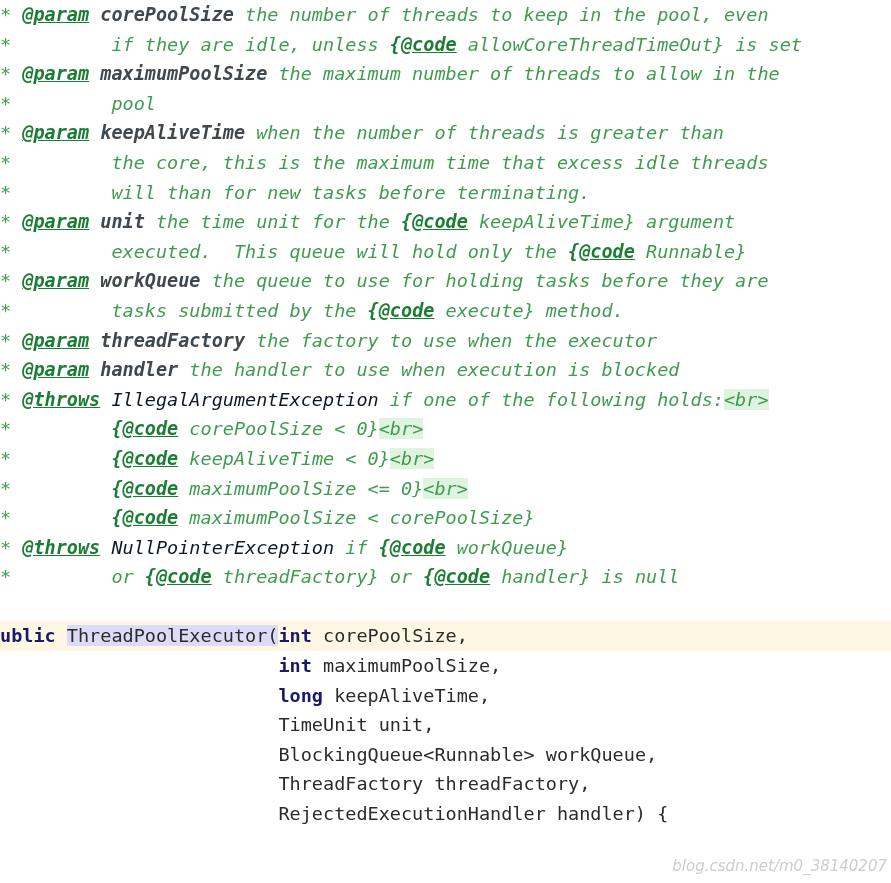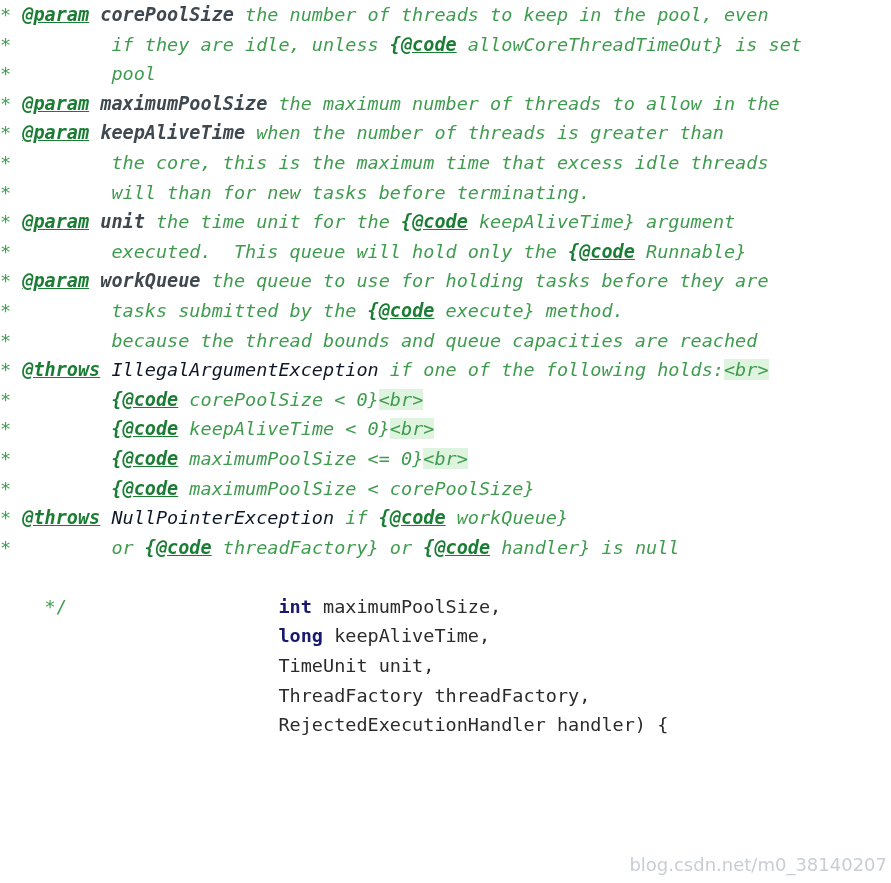--- a/index.html
+++ b/index.html
@@ -107,61 +107,65 @@
   .tok-punc {
     color: #2b2b2b;
   }
 
   
   #watermark {
     position: absolute;
     right: 4px;
     bottom: 8px;
     font-family: "DejaVu Sans", sans-serif;
-    font-size: 18px;
+    font-size: 15px;
     color: #c9cdd4;
     letter-spacing: 0px;
     pointer-events: none;
     user-select: none;
+    font-style: italic;
   }
 </style>
 </head>
 <body>
 
 <div id="editor">
 
   <div id="doc-block">
       <div class="line doc"><span class="tok-star">*</span><span class="tok-star"> </span><span class="tok-tag">@param</span><span class="tok-desc"> </span><span class="tok-pname">corePoolSize</span><span class="tok-desc"> the number of threads to keep in the pool, even</span></div>
       <div class="line doc"><span class="tok-star">*</span><span class="tok-star"> </span><span class="tok-desc">        </span><span class="tok-desc">if they are idle, unless </span><span class="tok-codeopen">{<span class="at">@code</span></span><span class="tok-codebody"> allowCoreThreadTimeOut}</span><span class="tok-desc"> is set</span></div>
+      <div class="line doc"><span class="tok-star">*</span><span class="tok-star"> </span><span class="tok-tag">@param</span><span class="tok-desc"> </span><span class="tok-pname">maximumPoolSize</span><span class="tok-desc"> the maximum number of threads to allow in the</span></div>
       <div class="line doc"><span class="tok-star">*</span><span class="tok-star"> </span><span class="tok-desc">        </span><span class="tok-desc">pool</span></div>
-      <div class="line doc"><span class="tok-star">*</span><span class="tok-star"> </span><span class="tok-tag">@param</span><span class="tok-desc"> </span><span class="tok-pname">maximumPoolSize</span><span class="tok-desc"> the maximum number of threads to allow in the</span></div>
       <div class="line doc"><span class="tok-star">*</span><span class="tok-star"> </span><span class="tok-tag">@param</span><span class="tok-desc"> </span><span class="tok-pname">keepAliveTime</span><span class="tok-desc"> when the number of threads is greater than</span></div>
       <div class="line doc"><span class="tok-star">*</span><span class="tok-star"> </span><span class="tok-desc">        </span><span class="tok-desc">the core, this is the maximum time that excess idle threads</span></div>
       <div class="line doc"><span class="tok-star">*</span><span class="tok-star"> </span><span class="tok-desc">        </span><span class="tok-desc">will than for new tasks before terminating.</span></div>
       <div class="line doc"><span class="tok-star">*</span><span class="tok-star"> </span><span class="tok-tag">@param</span><span class="tok-desc"> </span><span class="tok-pname">unit</span><span class="tok-desc"> the time unit for the </span><span class="tok-codeopen">{<span class="at">@code</span></span><span class="tok-codebody"> keepAliveTime}</span><span class="tok-desc"> argument</span></div>
       <div class="line doc"><span class="tok-star">*</span><span class="tok-star"> </span><span class="tok-desc">        </span><span class="tok-desc">executed.  This queue will hold only the </span><span class="tok-codeopen">{<span class="at">@code</span></span><span class="tok-codebody"> Runnable}</span></div>
       <div class="line doc"><span class="tok-star">*</span><span class="tok-star"> </span><span class="tok-tag">@param</span><span class="tok-desc"> </span><span class="tok-pname">workQueue</span><span class="tok-desc"> the queue to use for holding tasks before they are</span></div>
       <div class="line doc"><span class="tok-star">*</span><span class="tok-star"> </span><span class="tok-desc">        </span><span class="tok-desc">tasks submitted by the </span><span class="tok-codeopen">{<span class="at">@code</span></span><span class="tok-codebody"> execute}</span><span class="tok-desc"> method.</span></div>
-      <div class="line doc"><span class="tok-star">*</span><span class="tok-star"> </span><span class="tok-desc">        </span><span class="tok-desc">because the thread bounds and queue capacities are reached</span></div>
+      <div class="line doc"><span class="tok-star">*</span><span class="tok-star"> </span><span class="tok-tag">@param</span><span class="tok-desc"> </span><span class="tok-pname">threadFactory</span><span class="tok-desc"> the factory to use when the executor</span></div>
+      <div class="line doc"><span class="tok-star">*</span><span class="tok-star"> </span><span class="tok-tag">@param</span><span class="tok-desc"> </span><span class="tok-pname">handler</span><span class="tok-desc"> the handler to use when execution is blocked</span></div>
       <div class="line doc"><span class="tok-star">*</span><span class="tok-star"> </span><span class="tok-tag">@throws</span><span class="tok-desc"> </span><span class="tok-type">IllegalArgumentException</span><span class="tok-desc"> if one of the following holds:</span><span class="tok-br">&lt;br&gt;</span></div>
       <div class="line doc"><span class="tok-star">*</span><span class="tok-star"> </span><span class="tok-desc">        </span><span class="tok-codeopen">{<span class="at">@code</span></span><span class="tok-codebody"> corePoolSize &lt; 0}</span><span class="tok-br">&lt;br&gt;</span></div>
       <div class="line doc"><span class="tok-star">*</span><span class="tok-star"> </span><span class="tok-desc">        </span><span class="tok-codeopen">{<span class="at">@code</span></span><span class="tok-codebody"> keepAliveTime &lt; 0}</span><span class="tok-br">&lt;br&gt;</span></div>
       <div class="line doc"><span class="tok-star">*</span><span class="tok-star"> </span><span class="tok-desc">        </span><span class="tok-codeopen">{<span class="at">@code</span></span><span class="tok-codebody"> maximumPoolSize &lt;= 0}</span><span class="tok-br">&lt;br&gt;</span></div>
       <div class="line doc"><span class="tok-star">*</span><span class="tok-star"> </span><span class="tok-desc">        </span><span class="tok-codeopen">{<span class="at">@code</span></span><span class="tok-codebody"> maximumPoolSize &lt; corePoolSize}</span></div>
       <div class="line doc"><span class="tok-star">*</span><span class="tok-star"> </span><span class="tok-tag">@throws</span><span class="tok-desc"> </span><span class="tok-type">NullPointerException</span><span class="tok-desc"> if </span><span class="tok-codeopen">{<span class="at">@code</span></span><span class="tok-codebody"> workQueue}</span></div>
       <div class="line doc"><span class="tok-star">*</span><span class="tok-star"> </span><span class="tok-desc">        </span><span class="tok-desc">or </span><span class="tok-codeopen">{<span class="at">@code</span></span><span class="tok-codebody"> threadFactory}</span><span class="tok-desc"> or </span><span class="tok-codeopen">{<span class="at">@code</span></span><span class="tok-codebody"> handler}</span><span class="tok-desc"> is null</span></div>
     </div>
 
   <div class="line doc">
     <span class="tok-commentend">*/</span>
   </div>
 
+  <div class="line code cur-line"><span class="tok-kw">ublic</span><span class="tok-punc"> </span><span class="tok-methodname">ThreadPoolExecutor</span><span class="tok-methodname">(</span><span class="tok-kw">int</span><span class="tok-ident"> corePoolSize,</span></div>
 
   <div id="param-block">
       <div class="line code"><span class="tok-ident">                         </span><span class="tok-kw">int</span><span class="tok-ident"> maximumPoolSize,</span></div>
       <div class="line code"><span class="tok-ident">                         </span><span class="tok-kw">long</span><span class="tok-ident"> keepAliveTime,</span></div>
       <div class="line code"><span class="tok-ident">                         </span><span class="tok-ident">TimeUnit</span><span class="tok-ident"> unit,</span></div>
+      <div class="line code"><span class="tok-ident">                         </span><span class="tok-ident">BlockingQueue&lt;Runnable&gt;</span><span class="tok-ident"> workQueue,</span></div>
       <div class="line code"><span class="tok-ident">                         </span><span class="tok-ident">ThreadFactory</span><span class="tok-ident"> threadFactory,</span></div>
       <div class="line code"><span class="tok-ident">                         </span><span class="tok-ident">RejectedExecutionHandler</span><span class="tok-ident"> handler) {</span></div>
     </div>
 
   <div id="watermark">blog.csdn.net/m0_38140207</div>
 </div>
 
 </body></html>

